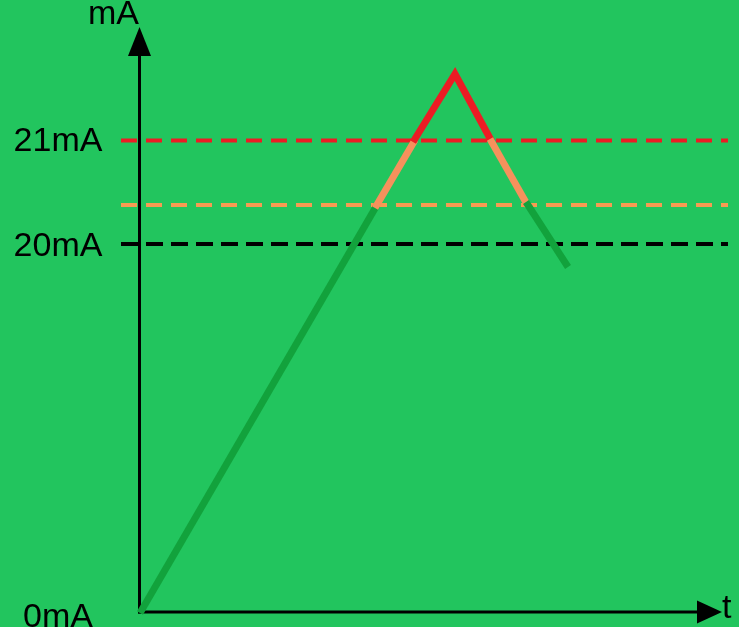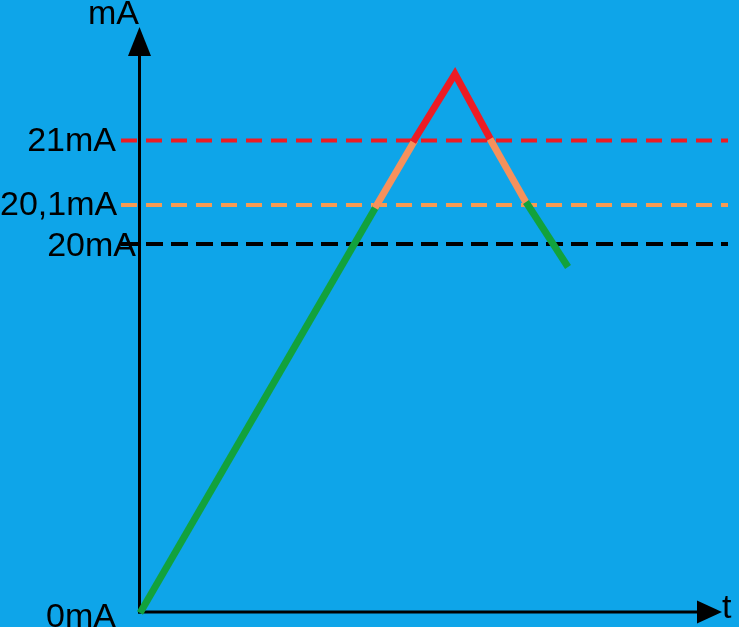--- a/index.html
+++ b/index.html
@@ -1,38 +1,38 @@
 <!DOCTYPE html>
 <html><head>
 <meta charset="utf-8">
 <style>
   html, body { margin: 0; padding: 0; background: #ffffff; }
   .figure {
     position: relative;
     width: 739px;
     height: 627px;
-    background: #0ea5e9;
+    background: #22c55e;
     font-family: "Liberation Sans", sans-serif;
     overflow: hidden;
   }
   .chart-svg { position: absolute; left: 0; top: 0; }
   .lbl {
     position: absolute;
     font-size: 34px;
     line-height: 40px;
     color: #000000;
     white-space: nowrap;
   }
-  .lbl.right { left: 0; width: 116px; text-align: right; }
+  .lbl.right { left: 0; width: 116px; text-align: center; }
   .lbl-y-axis   { left: 88px;  top: -8px; }
   .lbl-21ma     { top: 119px; }
   .lbl-short    { left: 148px; top: 100px; }
   .lbl-20-1ma   { top: 183px; }
   .lbl-over     { left: 148px; top: 158px; }
-  .lbl-20ma     { top: 224px; margin-left: 20px; }
+  .lbl-20ma     { top: 224px; }
   .lbl-0ma      { top: 595px; }
   .lbl-x-axis   { left: 722px; top: 586px; }
 </style>
 </head>
 <body>
 
 <div class="figure">
 
   <svg class="chart-svg" width="739" height="627" viewBox="0 0 739 627" xmlns="http://www.w3.org/2000/svg">
       <line x1="139.5" y1="613.5" x2="139.5" y2="42" stroke="#000000" stroke-width="3"></line>
@@ -46,20 +46,19 @@
       <line x1="375" y1="208" x2="415" y2="140" stroke="#F6915C" stroke-width="7"></line>
       <polyline points="413,142 455,74 492,142" fill="none" stroke="#EC1C24" stroke-width="7" stroke-linejoin="miter"></polyline>
       <line x1="490" y1="139" x2="528" y2="206" stroke="#F6915C" stroke-width="7"></line>
       <line x1="526" y1="202" x2="568" y2="267" stroke="#12A23C" stroke-width="7"></line>
     </svg>
 
   <div class="lbl lbl-y-axis">mA</div>
 
   <div class="lbl right lbl-21ma">21mA</div>
 
-  <div class="lbl right lbl-20-1ma">20,1mA</div>
 
   <div class="lbl right lbl-20ma">20mA</div>
 
   <div class="lbl right lbl-0ma">0mA</div>
   <div class="lbl lbl-x-axis">t</div>
 
 </div>
 
 </body></html>

